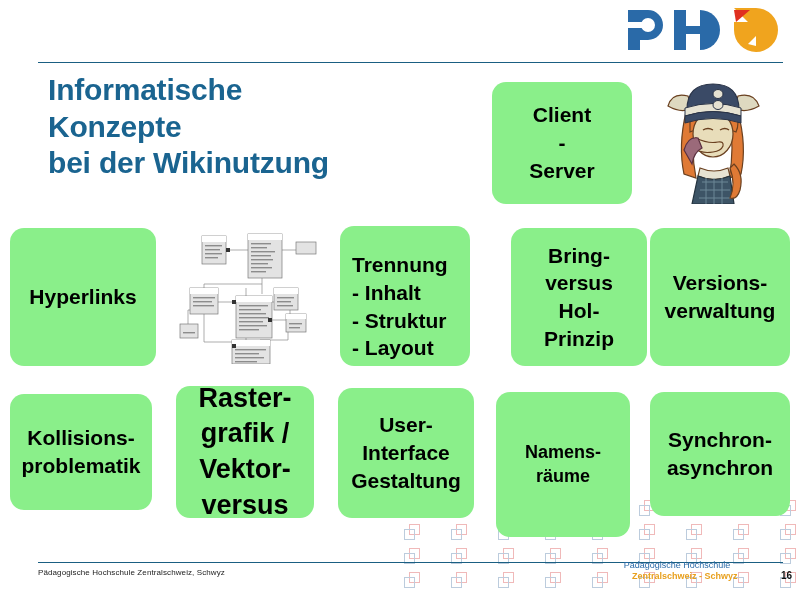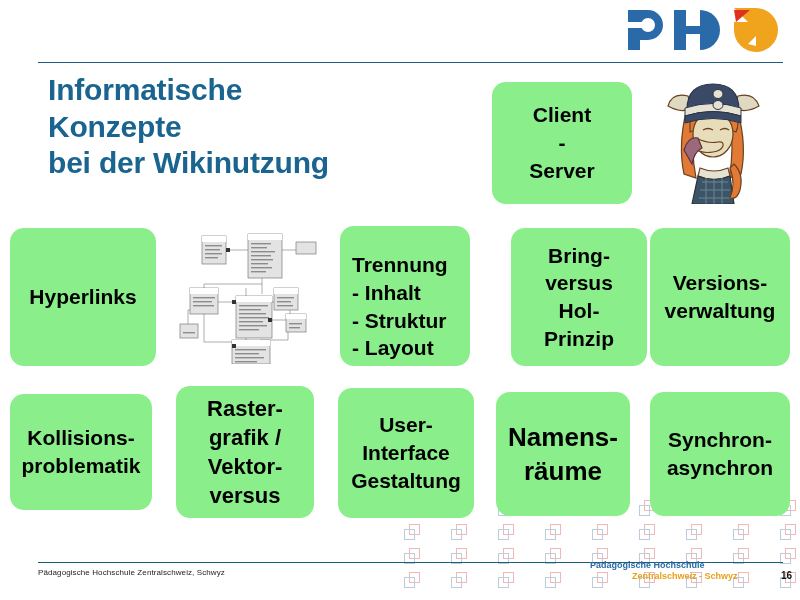--- a/index.html
+++ b/index.html
@@ -146,22 +146,23 @@
     right: 36px;
     top: 560px;
     width: 176px;
     text-align: left;
     line-height: 1.18;
   }
   .footer-brand .fb1 {
     display: block;
     color: #2a6aa8;
     font-size: 9px;
-    font-weight: bold;
+    font-weight: normal;
     padding-left: 2px;
+    text-align: center;
   }
   .footer-brand .fb2 {
     display: block;
     color: #e8a01e;
     font-size: 9px;
     font-weight: bold;
     padding-left: 44px;
   }
   .page-no {
     position: absolute;
@@ -503,36 +504,36 @@
           <span class="ln">Versions-</span>
           <span class="ln">verwaltung</span>
         </div>
       </div>
       <div class="gbox" style="left: 10px; top: 394px; width: 142px; height: 116px; font-size: 21px; background: rgb(138, 239, 138);">
         <div>
           <span class="ln">Kollisions-</span>
           <span class="ln">problematik</span>
         </div>
       </div>
-      <div class="gbox" style="left: 176px; top: 386px; width: 138px; height: 132px; font-size: 22px; background: rgb(138, 239, 138);">
+      <div class="gbox" style="left: 176px; top: 386px; width: 138px; height: 132px; font-size: 27px; background: rgb(138, 239, 138);">
         <div>
           <span class="ln">Raster-</span>
           <span class="ln">grafik /</span>
           <span class="ln">Vektor-</span>
           <span class="ln">versus</span>
         </div>
       </div>
       <div class="gbox" style="left: 338px; top: 388px; width: 136px; height: 130px; font-size: 21px; background: rgb(138, 239, 138);">
         <div>
           <span class="ln">User-</span>
           <span class="ln">Interface</span>
           <span class="ln">Gestaltung</span>
         </div>
       </div>
-      <div class="gbox" style="left: 496px; top: 392px; width: 134px; height: 124px; font-size: 26px; background: rgb(138, 239, 138);">
+      <div class="gbox" style="left: 496px; top: 392px; width: 134px; height: 145px; font-size: 18px; background: rgb(138, 239, 138);">
         <div>
           <span class="ln">Namens-</span>
           <span class="ln">räume</span>
         </div>
       </div>
       <div class="gbox" style="left: 650px; top: 392px; width: 140px; height: 124px; font-size: 21px; background: rgb(138, 239, 138);">
         <div>
           <span class="ln">Synchron-</span>
           <span class="ln">asynchron</span>
         </div>

